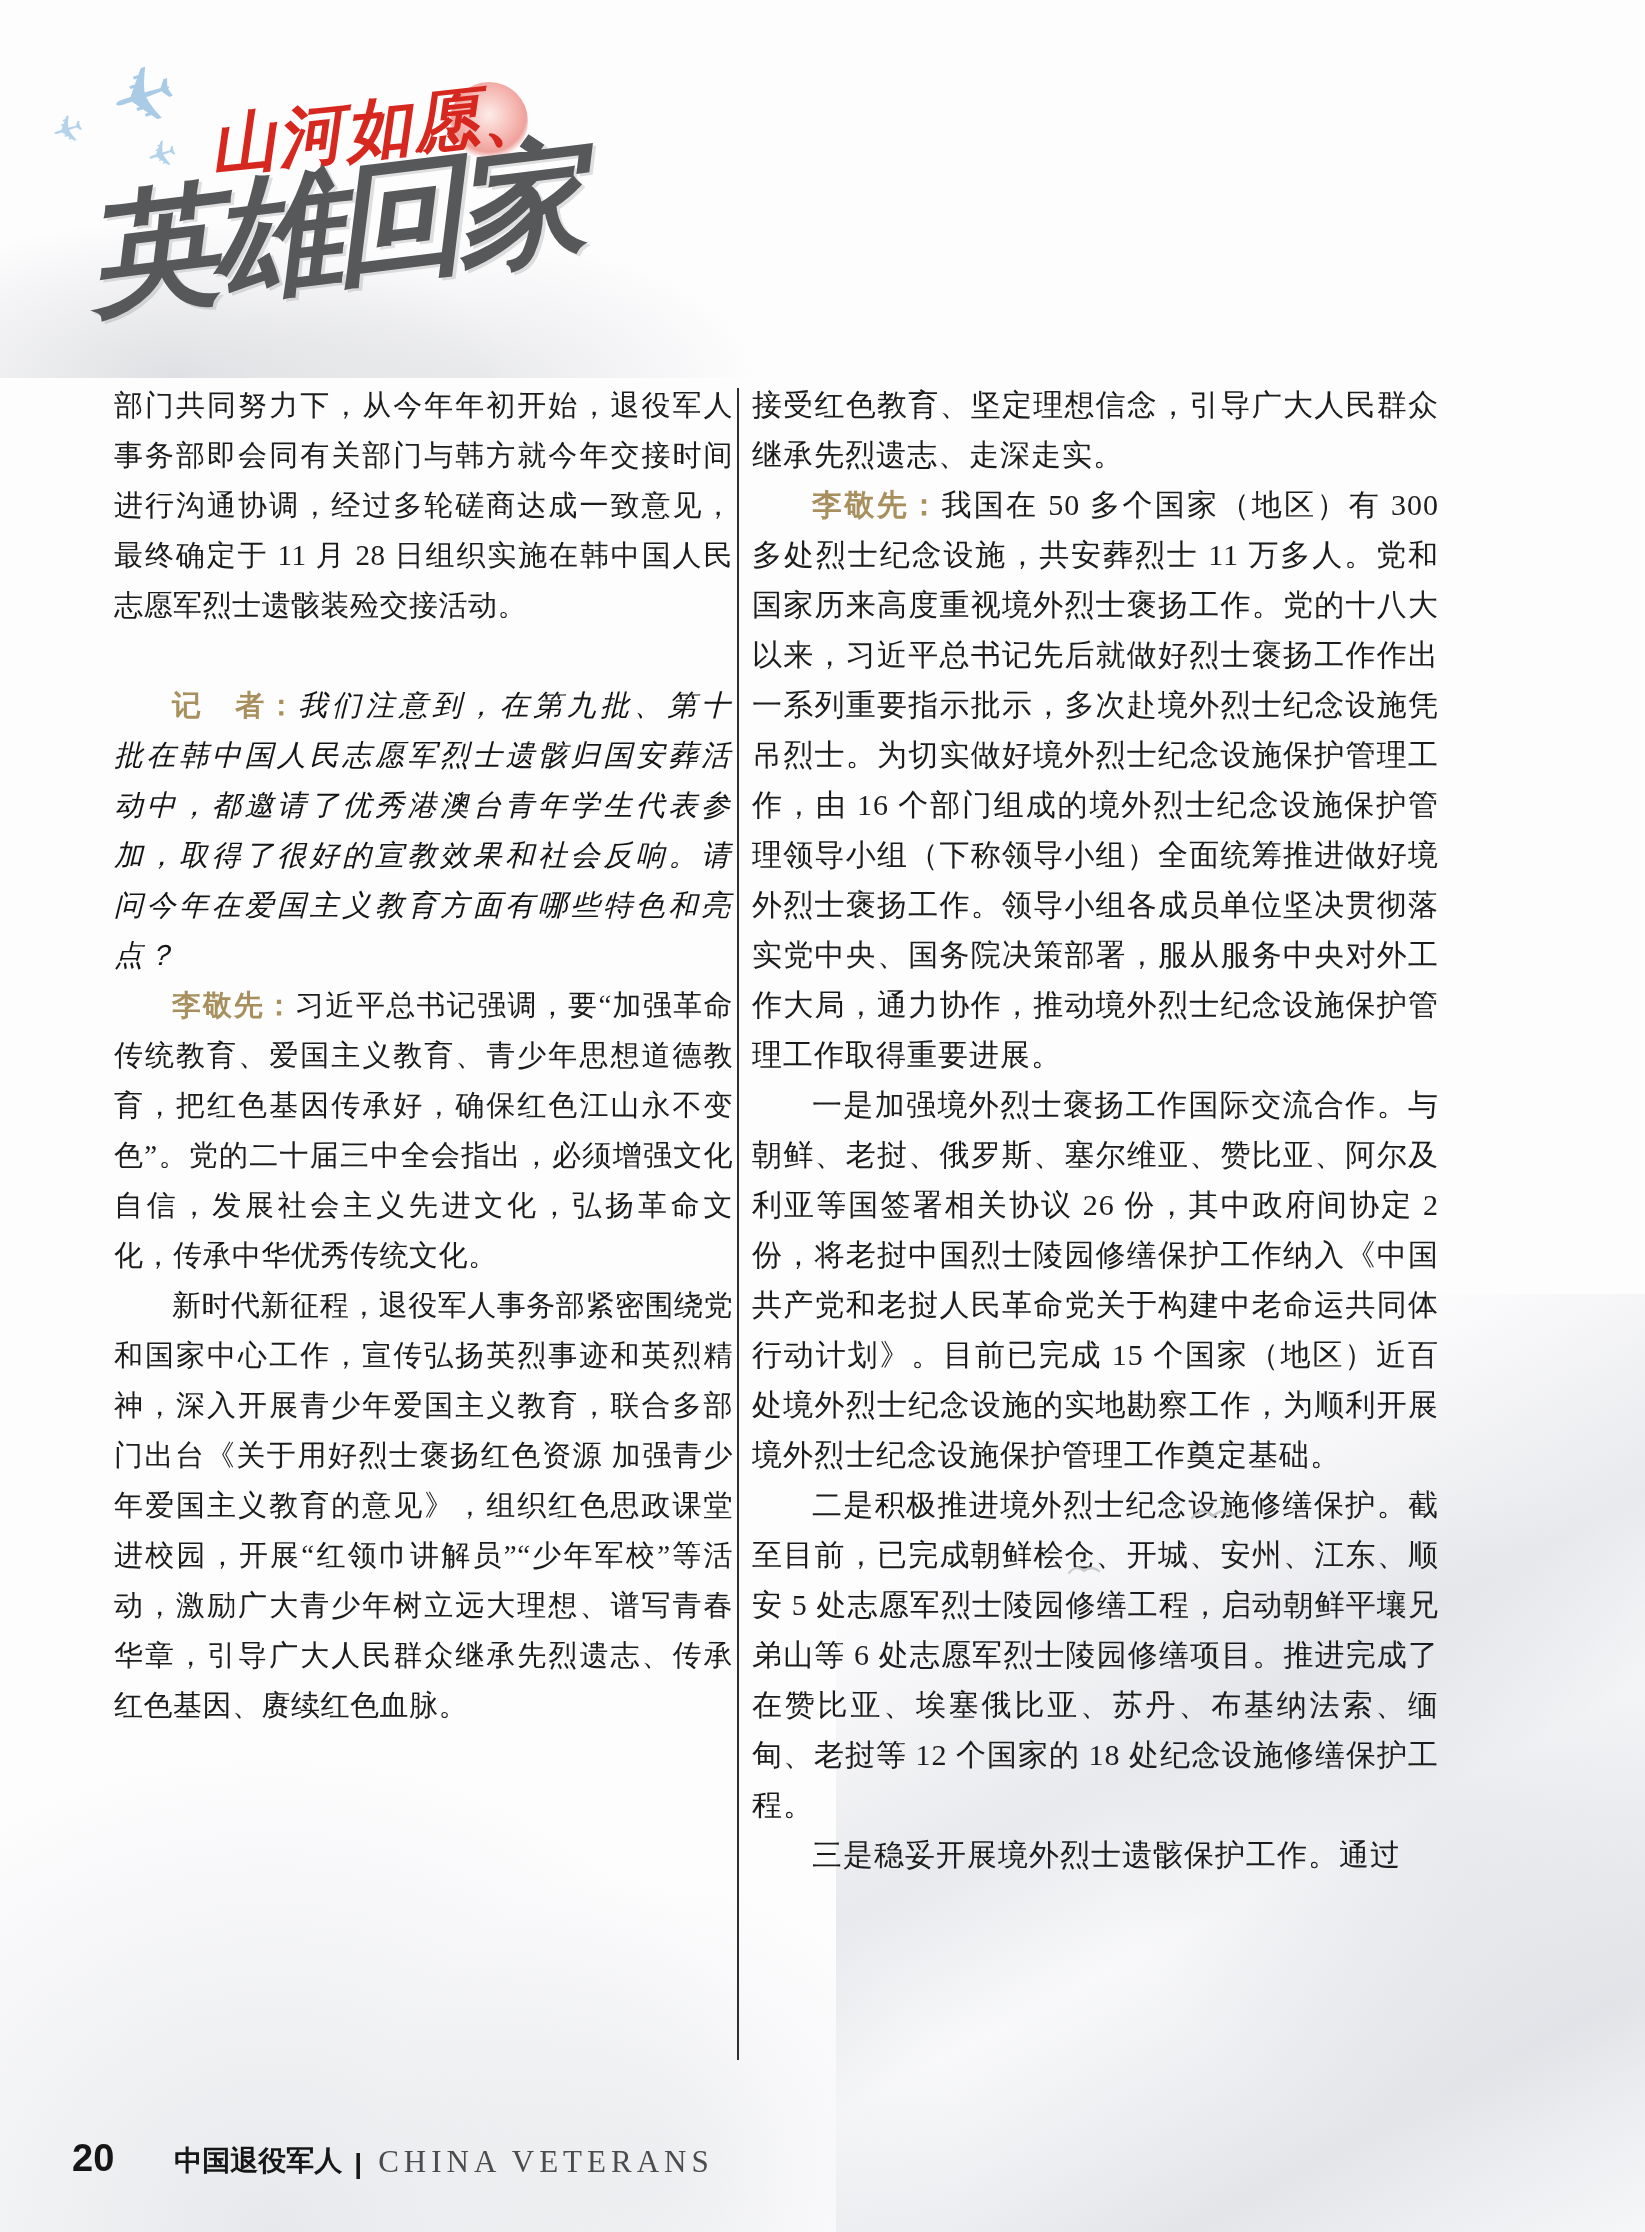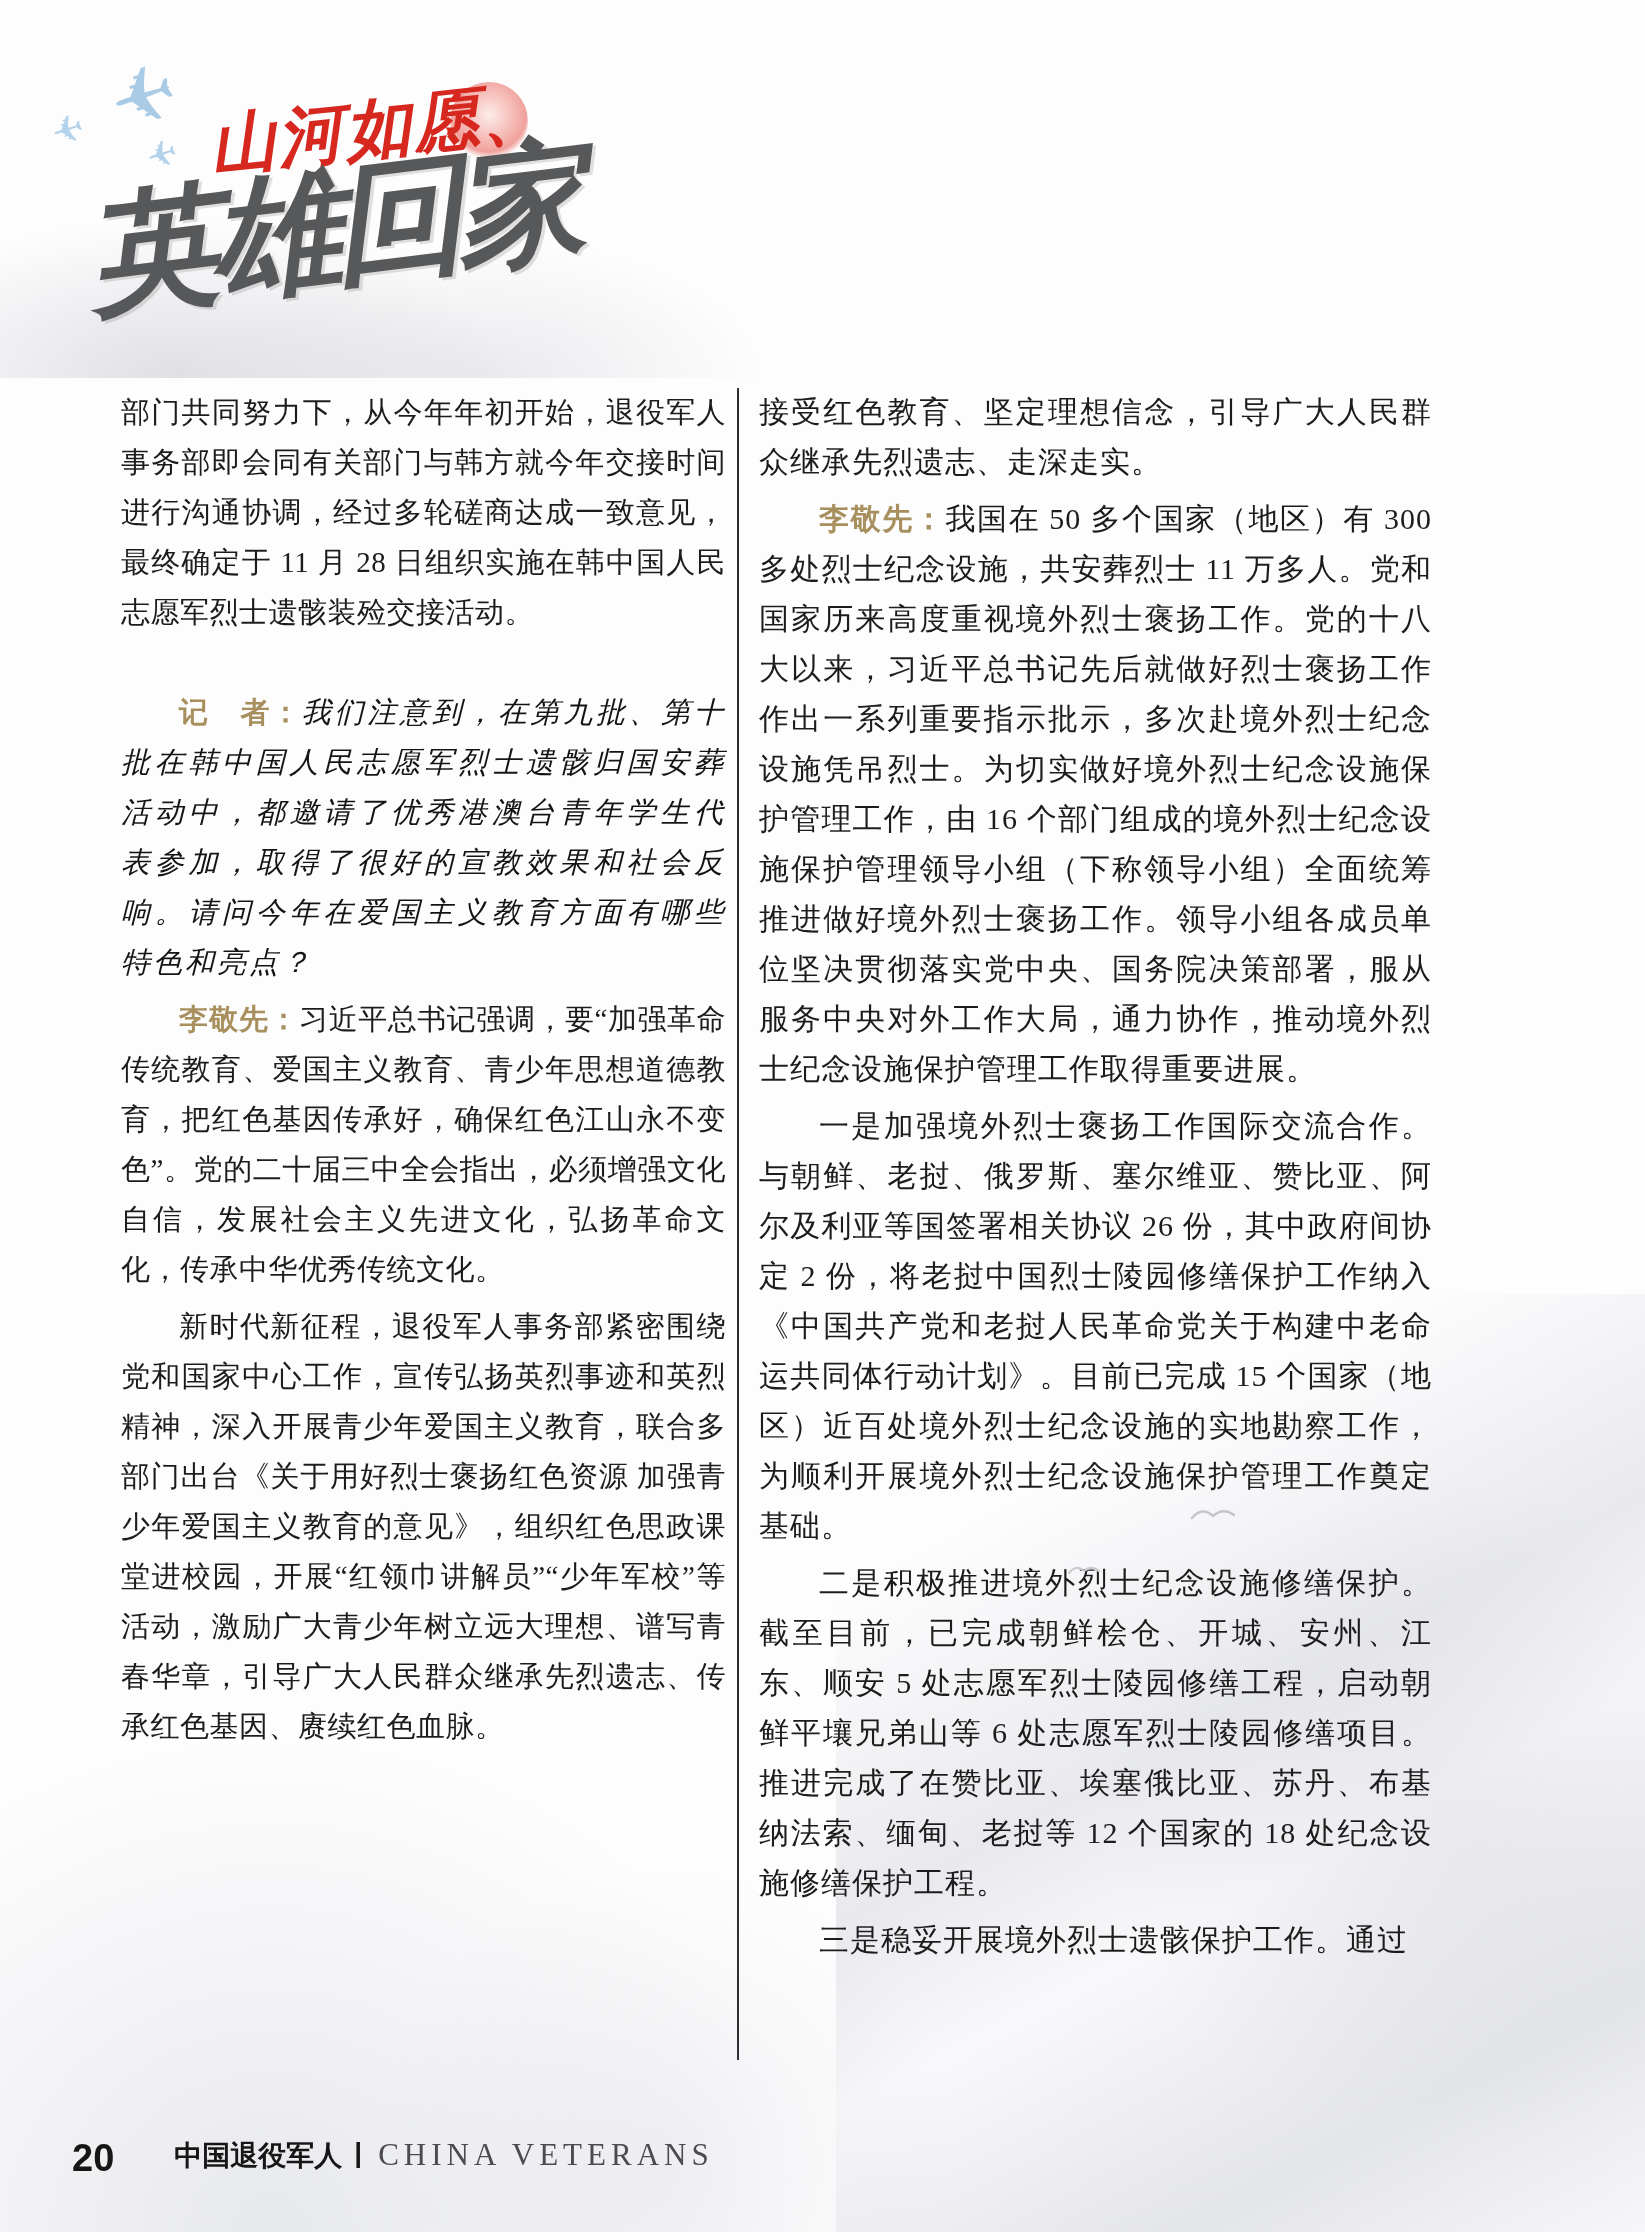--- a/index.html
+++ b/index.html
@@ -66,38 +66,38 @@
     background:#2f2f31;z-index:1;
   }
   .col{
     position:absolute;top:380px;z-index:1;
     color:#1c1c1c;
     text-align:justify;text-justify:inter-ideograph;
     word-break:break-all;
   }
   .col-left{left:114px;width:619px;font-size:29px;line-height:50px;letter-spacing:0.5px;}
   .col-right{left:752px;width:687px;font-size:30px;line-height:50px;letter-spacing:1px;}
-  .para{margin:7px;}
+  .para{margin:0;}
   .para.gap{margin-bottom:50px;}
   .para.ind{text-indent:2em;}
   .para.q{font-style:italic;letter-spacing:3px;color:#141414;}
   .spk{
     font-family:"Liberation Sans","DejaVu Sans",sans-serif;
     font-weight:bold;font-style:normal;
     color:#a8905e;letter-spacing:1px;
   }
   
   .bird{position:absolute;z-index:1;}
   .bird svg{display:block;}
   .bird-1{left:1190px;top:1504px;}
   .bird-2{left:1067px;top:1562px;}
   
   .footer{
     position:absolute;left:72px;top:2137px;z-index:2;
-    display:flex;align-items:flex-start;white-space:nowrap;
+    display:flex;align-items:flex-end;white-space:nowrap;
   }
   .pg{
     font-family:"Liberation Sans","DejaVu Sans",sans-serif;
     font-weight:bold;font-size:38px;color:#161616;
   }
   .mag-cn{
     font-family:"Liberation Sans","DejaVu Sans",sans-serif;
     font-weight:bold;font-size:28px;color:#161616;margin-left:60px;
   }
   .sep{

